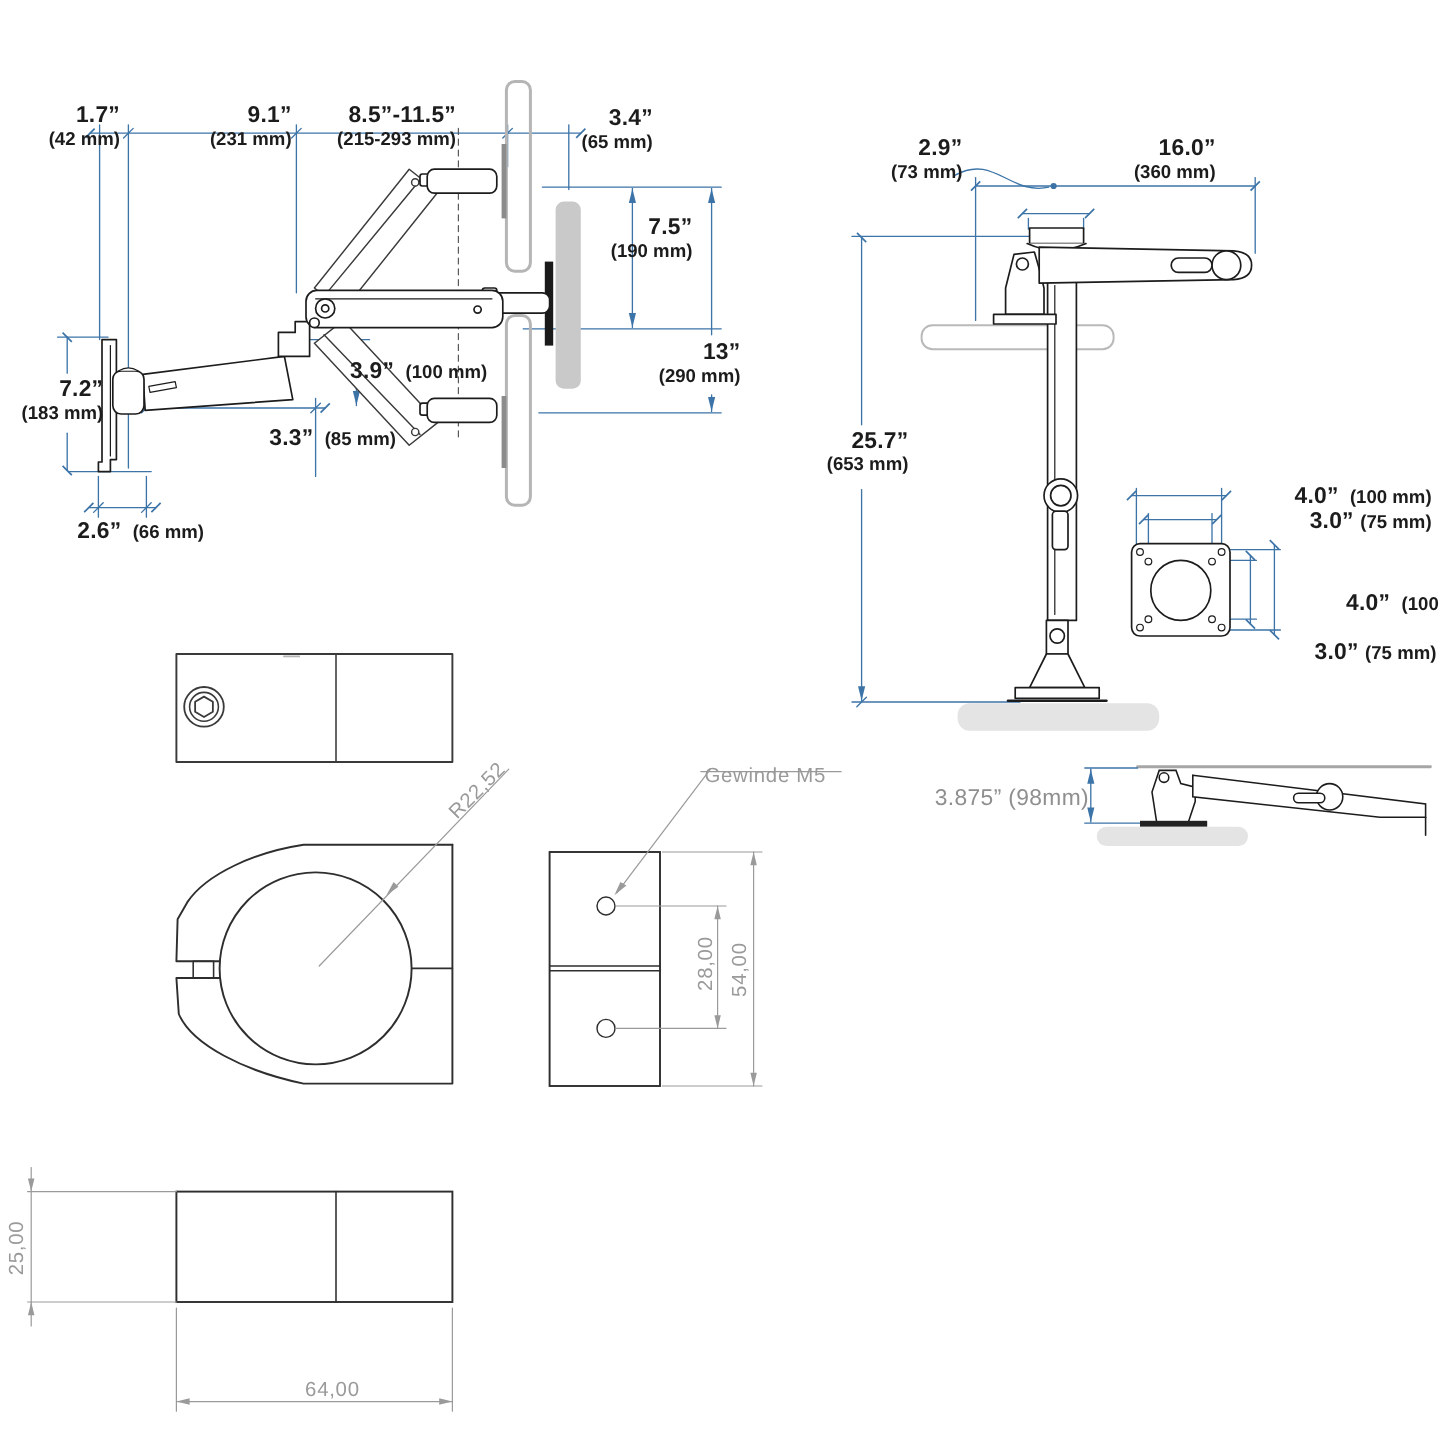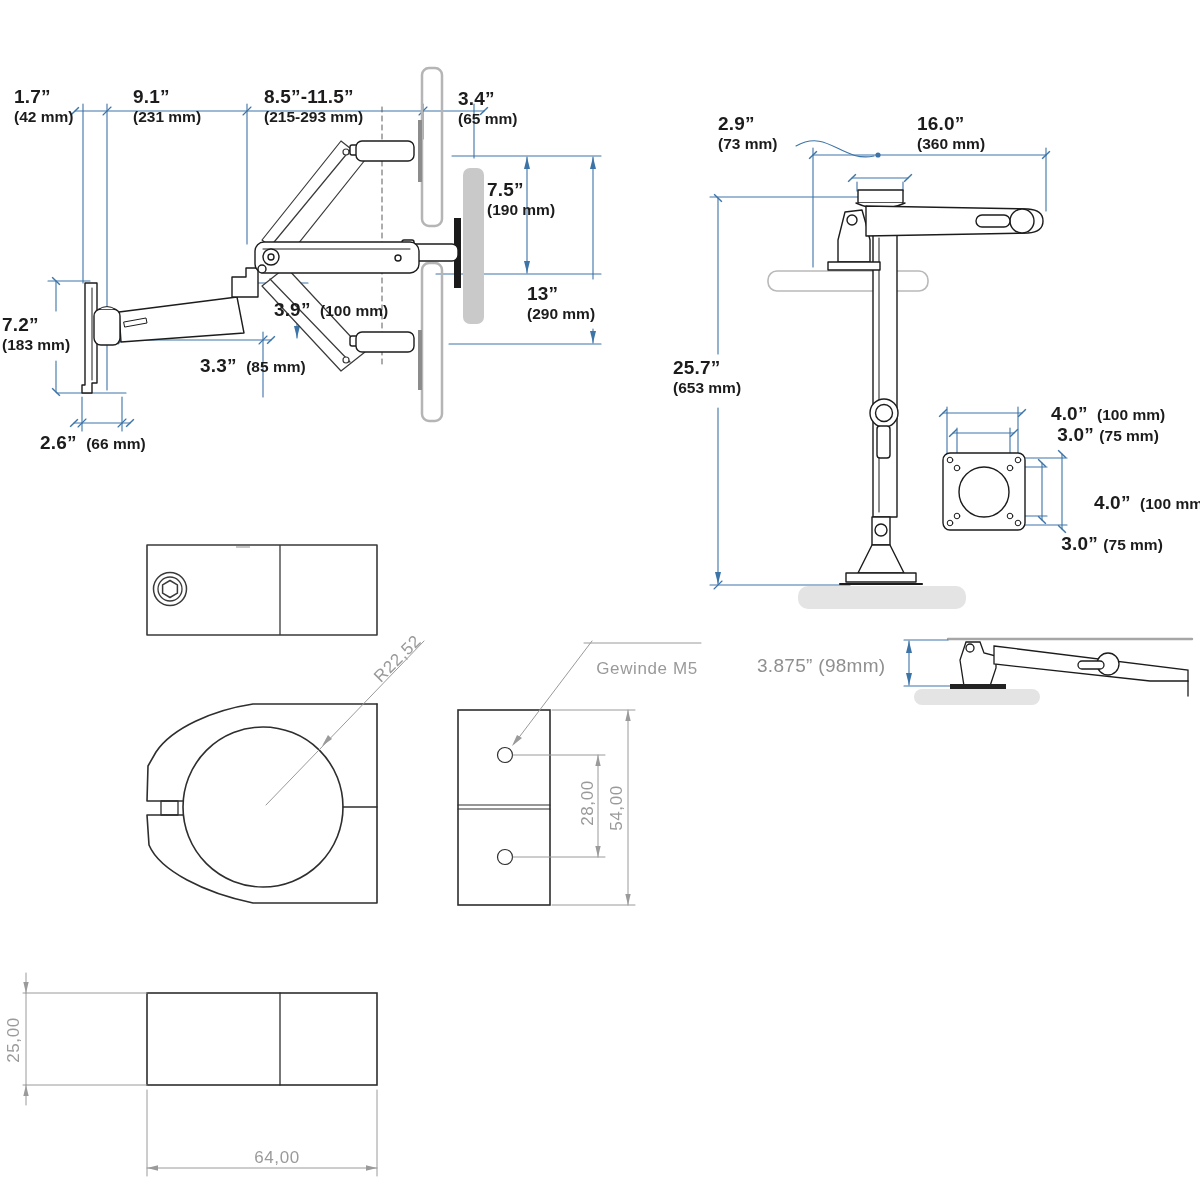--- a/index.html
+++ b/index.html
@@ -1,25 +1,25 @@
 <!DOCTYPE html>
 <html><head>
 <meta charset="utf-8">
 <style>
   html,body{margin:0;padding:0;background:#ffffff;}
   #canvas{position:relative;width:1200px;height:1200px;background:#fff;overflow:hidden;
           font-family:"Liberation Sans",sans-serif;}
   #art{position:absolute;left:0;top:0;}
-  .lbl{position:absolute;font-weight:bold;color:#1c1c1c;text-align:left;line-height:1.14;}
+  .lbl{position:absolute;font-weight:bold;color:#1c1c1c;text-align:right;line-height:1.14;}
   .lbl .in{display:block;font-size:19px;letter-spacing:.2px;}
   .lbl .mm{display:block;font-size:15.5px;}
   .lbl.inline .in,.lbl.inline .mm{display:inline;}
   .lbl.inline .mm{margin-left:5px;}
   .lbl.tight .mm{margin-left:1px;}
-  .lbl.left{text-align:center;}
+  .lbl.left{text-align:right;}
   .cad{position:absolute;color:#9a9a9a;font-size:17px;letter-spacing:.6px;text-align:center;
        font-weight:normal;white-space:nowrap;}
   .rot90{transform:rotate(-90deg);}
   .rot45{transform:rotate(-45deg);}
   .gray-big{font-size:19px;color:#8f8f8f;letter-spacing:.3px;}
 </style>
 </head>
 <body>
 
 <div id="canvas">
@@ -270,21 +270,21 @@
 </svg>
 
   <div class="lbl" style="left:14px;top:86px;width:86px;">
     <span class="in">1.7”</span>
     <span class="mm">(42 mm)</span>
   </div>
   <div class="lbl" style="left:133px;top:86px;width:110px;">
     <span class="in">9.1”</span>
     <span class="mm">(231 mm)</span>
   </div>
-  <div class="lbl" style="left:264px;top:86px;width:136px;">
+  <div class="lbl" style="left:244px;top:86px;width:136px;">
     <span class="in">8.5”-11.5”</span>
     <span class="mm">(215-293 mm)</span>
   </div>
   <div class="lbl" style="left:458px;top:88px;width:86px;">
     <span class="in">3.4”</span>
     <span class="mm">(65 mm)</span>
   </div>
   <div class="lbl" style="left:487px;top:179px;width:90px;">
     <span class="in">7.5”</span>
     <span class="mm">(190 mm)</span>
@@ -333,21 +333,21 @@
   </div>
   <div class="lbl inline left" style="left:1066px;top:492px;width:170px;">
     <span class="in">4.0”</span>
     <span class="mm">(100 mm)</span>
   </div>
   <div class="lbl inline tight left" style="left:1027px;top:533px;width:170px;">
     <span class="in">3.0”</span>
     <span class="mm">(75 mm)</span>
   </div>
 
-  <div class="cad gray-big" style="left:757px;top:655px;width:130px;text-align:left;">3.875” (98mm)</div>
+  <div class="cad gray-big" style="left:779px;top:655px;width:130px;text-align:left;">3.875” (98mm)</div>
 
   <div class="cad rot45" style="left:362px;top:649px;width:72px;">R22,52</div>
-  <div class="cad" style="left:587px;top:659px;width:120px;text-align:center;">Gewinde M5</div>
+  <div class="cad" style="left:587px;top:637px;width:120px;text-align:left;">Gewinde M5</div>
   <div class="cad rot90" style="left:556px;top:793px;width:64px;">28,00</div>
   <div class="cad rot90" style="left:585px;top:798px;width:64px;">54,00</div>
   <div class="cad rot90" style="left:-18px;top:1030px;width:64px;">25,00</div>
   <div class="cad" style="left:245px;top:1148px;width:64px;">64,00</div>
 </div>
 
 </body></html>

